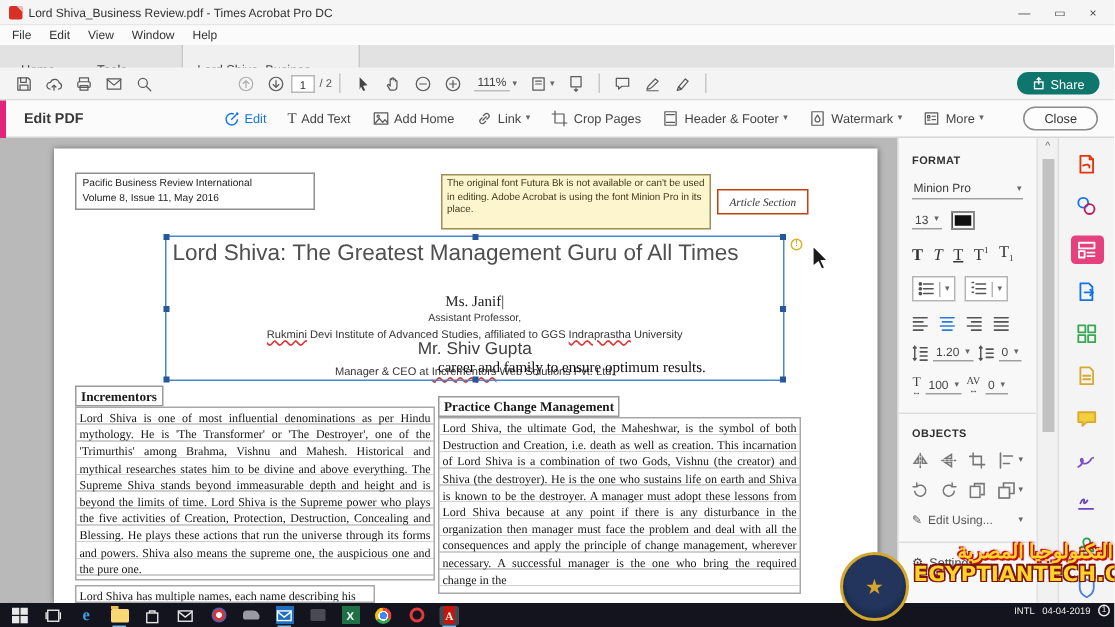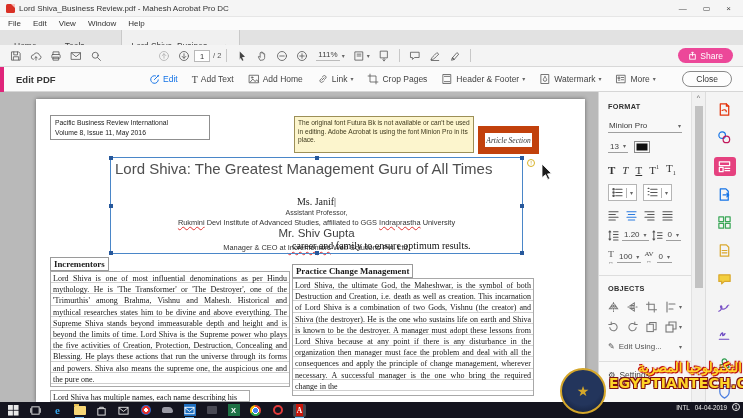--- a/index.html
+++ b/index.html
@@ -34,21 +34,21 @@
   .ti { width:12px; height:12px; fill:none; stroke:#5a5a5a; stroke-width:1.1;
     stroke-linecap:round; stroke-linejoin:round; }
   .ti.dim { stroke:#b0b0b0; }
   .tbtn { padding:2px 4px; display:flex; align-items:center; gap:2px; }
   .sep { width:1px; height:13px; background:#c8c8c8; margin:0 5px; }
   .pageinput { width:16px; height:12px; background:#fff; border:1px solid #b9b9b9; font-size:7.5px;
     text-align:center; line-height:11px; color:#333; }
   .pagetotal { font-size:7.5px; color:#555; margin-left:3px; }
   .zoomtxt { font-size:8px; color:#444; border-bottom:1px solid #bbb; padding:0 2px 1px; }
   .caret { font-size:6px; color:#666; line-height:1; }
-  .sharebtn { margin-left:auto; margin-right:4px; background:#ec4899; color:#fff; border-radius:9px;
+  .sharebtn { margin-left:auto; margin-right:4px; background:#0f766e; color:#fff; border-radius:9px;
     height:15px; display:flex; align-items:center; gap:3px; padding:0 10px; font-size:8.5px; }
 
   
   .editbar { position:absolute; left:0; top:67px; width:743px; height:25px; background:#fbfbfb;
     border-bottom:1px solid #d6d6d6; }
   .accent { position:absolute; left:0; top:0; width:4px; height:25px; background:#e0257b; }
   .editlabel { position:absolute; left:16px; top:7px; font-size:9.5px; font-weight:bold; color:#383838; }
   .editgroup { position:absolute; left:142px; top:0; height:24px; display:flex; align-items:center;
     font-size:8.5px; color:#444; }
   .eitem { display:flex; align-items:center; gap:3px; padding:0 7px; }
@@ -60,21 +60,21 @@
   .content { position:absolute; left:0; top:92px; width:743px; height:310px; }
   .canvas { position:absolute; left:0; top:0; width:598px; height:310px; background:#b9b9b9; overflow:hidden; }
   .page { position:absolute; left:36px; top:7px; width:549px; height:303px; background:#fff;
     box-shadow:0 0 4px rgba(0,0,0,.45); font-family:"Liberation Serif",serif; color:#1a1a1a; }
 
   .jbox { position:absolute; left:14px; top:16px; width:160px; height:25px; border:1px solid #8f8f8f;
     padding:2px 4px; font-family:"Liberation Sans",sans-serif; font-size:6.8px; line-height:9.5px; color:#222; }
   .tooltip { position:absolute; left:258px; top:17px; width:180px; height:37px; background:#fcf5cd;
     border:1px solid #9c8f57; padding:2px 3px; font-family:"Liberation Sans",sans-serif;
     font-size:6.6px; line-height:8.6px; color:#3f3a1e; z-index:6; }
-  .articlebox { position:absolute; left:442px; top:27px; width:61px; height:28px; border:7px solid #c2410c;
+  .articlebox { position:absolute; left:442px; top:27px; width:61px; height:17px; border:1px solid #c2410c;
     font-size:7.5px; font-style:italic; display:flex; align-items:center; justify-content:center; color:#333; }
 
   .selection { position:absolute; left:74px; top:58px; width:413px; height:97px;
     border:1px solid #4a86c8; z-index:3; }
   .handle { position:absolute; width:4px; height:4px; background:#27589b; }
   .doctitle { position:absolute; left:79px; top:61px; width:402px; font-family:"Liberation Sans",sans-serif;
     font-size:15px; line-height:17.5px; color:#4f4f4f; z-index:2; }
   .warnbadge { position:absolute; left:491px; top:60px; width:8px; height:8px; border:1px solid #d9b327;
     border-radius:50%; color:#c09a10; font-size:6px; line-height:7px; text-align:center;
     font-family:"Liberation Sans",sans-serif; z-index:4; }
@@ -174,21 +174,21 @@
     text-shadow:1px 1px 0 #c01010, -1px -1px 0 #c01010, 0 0 2px #c01010; line-height:15px; }
   .wm-en { font-size:14px; font-weight:bold; color:#ffd428; letter-spacing:.2px; line-height:16px;
     font-family:"DejaVu Sans",sans-serif;
     text-shadow:-1px -1px 0 #7d1010, 1px -1px 0 #7d1010, -1px 1px 0 #7d1010, 1px 1px 0 #7d1010; }
 </style>
 </head>
 <body>
 
 <div class="titlebar">
   <span class="pdficon"></span>
-  <span>Lord Shiva_Business Review.pdf - Mahesh Acrobat Pro DC</span>
+  <span>Lord Shiva_Business Review.pdf - Times Acrobat Pro DC</span>
   <span class="winctl">
     <span>—</span>
     <span>▭</span>
     <span>×</span>
   </span>
 </div>
 
 <div class="menubar">
   <span>File</span>
   <span>Edit</span>

